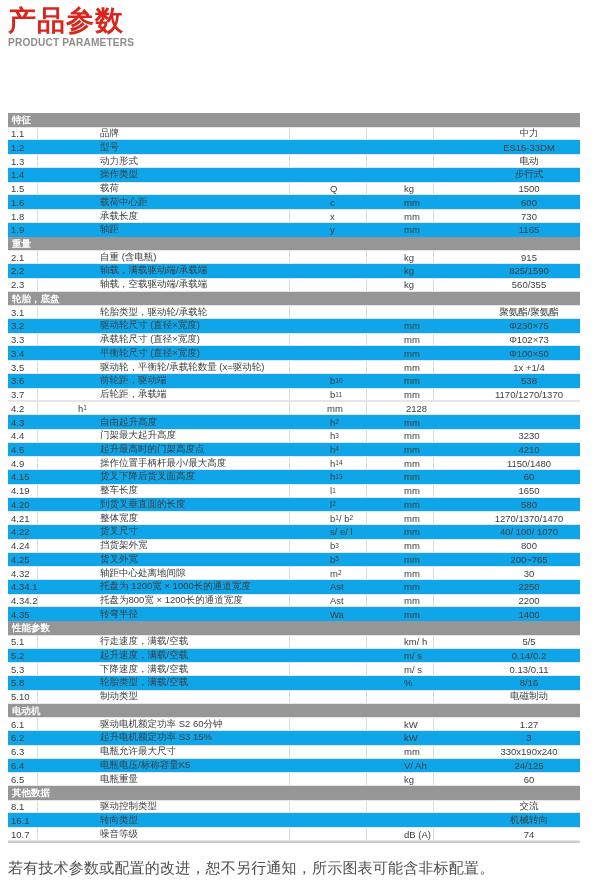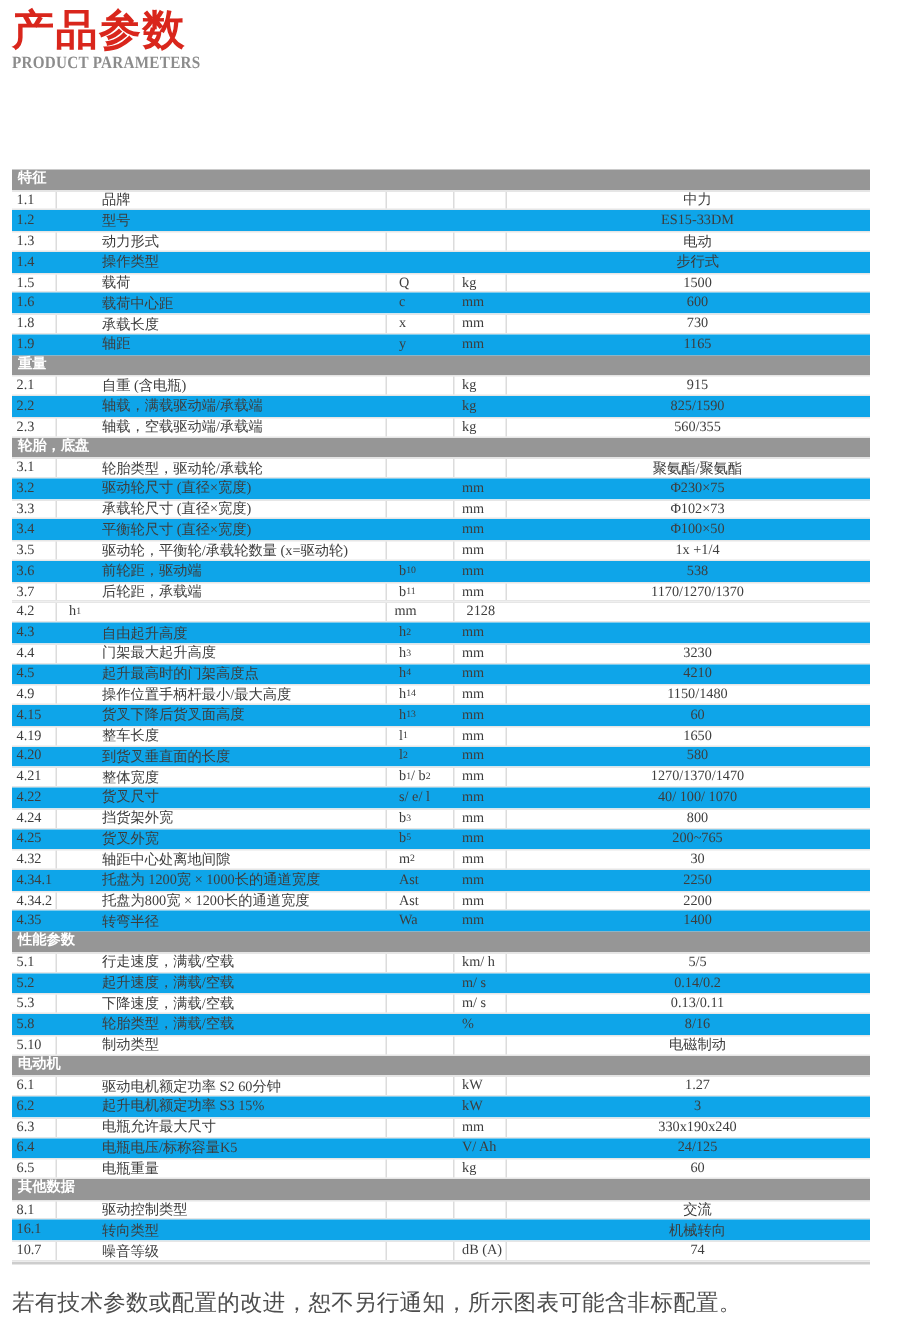--- a/index.html
+++ b/index.html
@@ -1,20 +1,20 @@
 <!DOCTYPE html>
 <html><head>
 <meta charset="utf-8">
 <style>
   html,body{margin:0;padding:0;background:#ffffff;}
   .page{
     position:relative;
     width:580px;height:883px;
     background:#ffffff;
-    font-family:Liberation Serif, serif;
+    font-family:Liberation Sans, sans-serif;
     overflow:hidden;
   }
   .hdr{position:absolute;top:6px;left:8px;}
   .title{
     color:#d9261c;font-size:28px;font-weight:bold;
     letter-spacing:1px;line-height:30px;
   }
   .subtitle{
     color:#8c8c8c;font-size:11.5px;font-weight:bold;
     letter-spacing:0.2px;margin-top:0px;
@@ -32,20 +32,21 @@
     padding-left:4px;box-sizing:border-box;
     overflow:hidden;
   }
   .t-row{
     display:grid;
     grid-template-columns:30px 220px 45px 35px 1fr;
     height:13.74px;box-sizing:border-box;
     font-size:9.5px;color:#3d3d3d;
     align-items:center;
     background:#ffffff;
+    gap:32px;
   }
   .t-row.alt{background:#0ea5e9;}
   .t-row:not(.alt){border-top:1px solid #e6e6e6;border-bottom:1px solid #e6e6e6;}
   .t-row:not(.alt) .cell{border-right:1px solid #dcdcdc;height:100%;}
   .cell{display:flex;align-items:center;box-sizing:border-box;overflow:hidden;white-space:nowrap;}
   .c-no{padding-left:3px;}
   .c-name{padding-left:7px;margin-left:23px;}
   .c-sym{padding-left:8px;}
   .c-unit{padding-left:5px;}
   .c-val{justify-content:center;border-right:none !important;}

